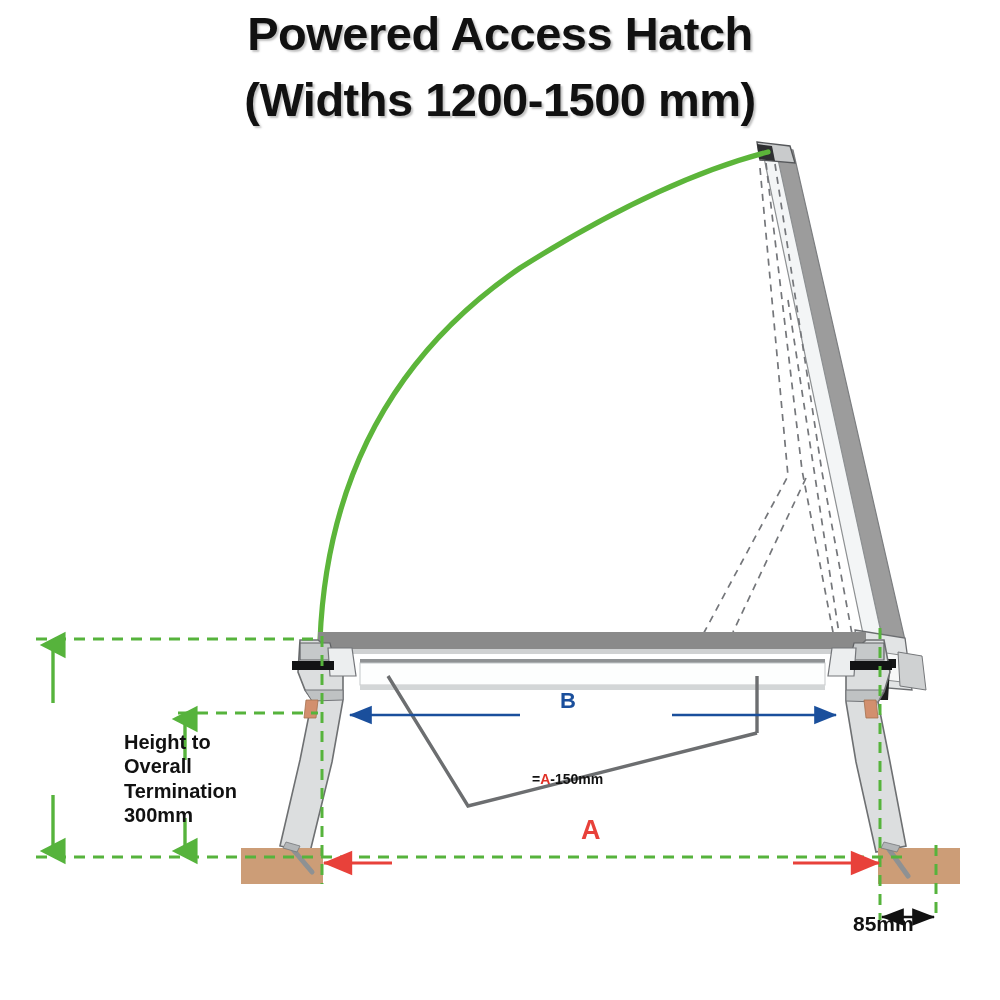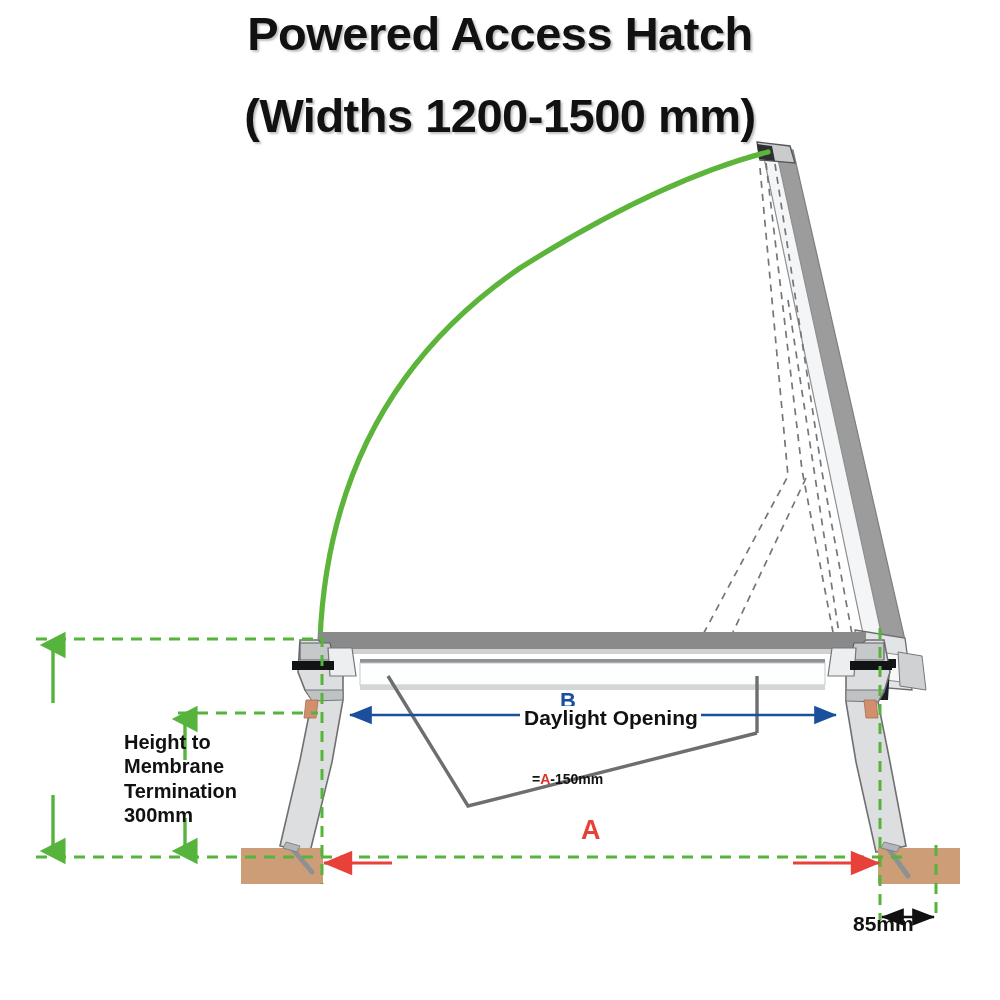--- a/index.html
+++ b/index.html
@@ -5,21 +5,21 @@
   html,body{margin:0;padding:0;background:#ffffff;}
   body{width:1000px;height:1000px;overflow:hidden;
        font-family:"Liberation Sans","DejaVu Sans",sans-serif;}
   #stage{position:relative;width:1000px;height:832px;background:#fff;}
   #stage svg{position:absolute;top:0;left:0;width:1000px;height:1000px;}
 
   .ttl{position:absolute;left:0;width:1000px;text-align:center;
        font-weight:bold;color:#111111;letter-spacing:-0.5px;
        text-shadow:2px 2px 2px rgba(120,120,120,.45);}
   #title-line1{top:6px;font-size:47px;}
-  #title-line2{top:88px;font-size:47px;}
+  #title-line2{top:72px;font-size:47px;}
 
   .lbl{position:absolute;font-weight:bold;line-height:1.18;}
 
   #angle-label{left:492px;top:166px;font-size:25px;color:#5cb53a;}
 
   #overall-height-label{left:18px;top:724px;width:120px;text-align:center;
       font-size:20px;color:#111;line-height:1.22;}
   #membrane-height-label{left:124px;top:730px;width:122px;text-align:left;
       font-size:20px;color:#111;line-height:1.22;}
 
@@ -163,25 +163,24 @@
     <line x1="882" y1="917" x2="934" y2="917" stroke="#111111" stroke-width="2.6" marker-start="url(#arrBlkL)" marker-end="url(#arrBlkR)"></line>
   </svg>
 
   <div class="ttl" id="title-line1">Powered Access Hatch</div>
   <div class="ttl" id="title-line2">(Widths 1200-1500 mm)</div>
 
 
 
   <div class="lbl" id="membrane-height-label">
     <div>Height to</div>
-    <div>Membrane</div>
+    <div>Overall</div>
     <div>Termination</div>
     <div>300mm</div>
   </div>
 
   <div class="lbl" id="b-letter">B</div>
-  <div class="lbl" id="daylight-label">Daylight Opening</div>
   <div class="lbl" id="daylight-formula"><span>=</span><span class="red">A</span><span>-150mm</span></div>
 
   <div class="lbl" id="a-letter">A</div>
 
   <div class="lbl" id="mm85-label">85mm</div>
 </div>
 
 </body></html>

